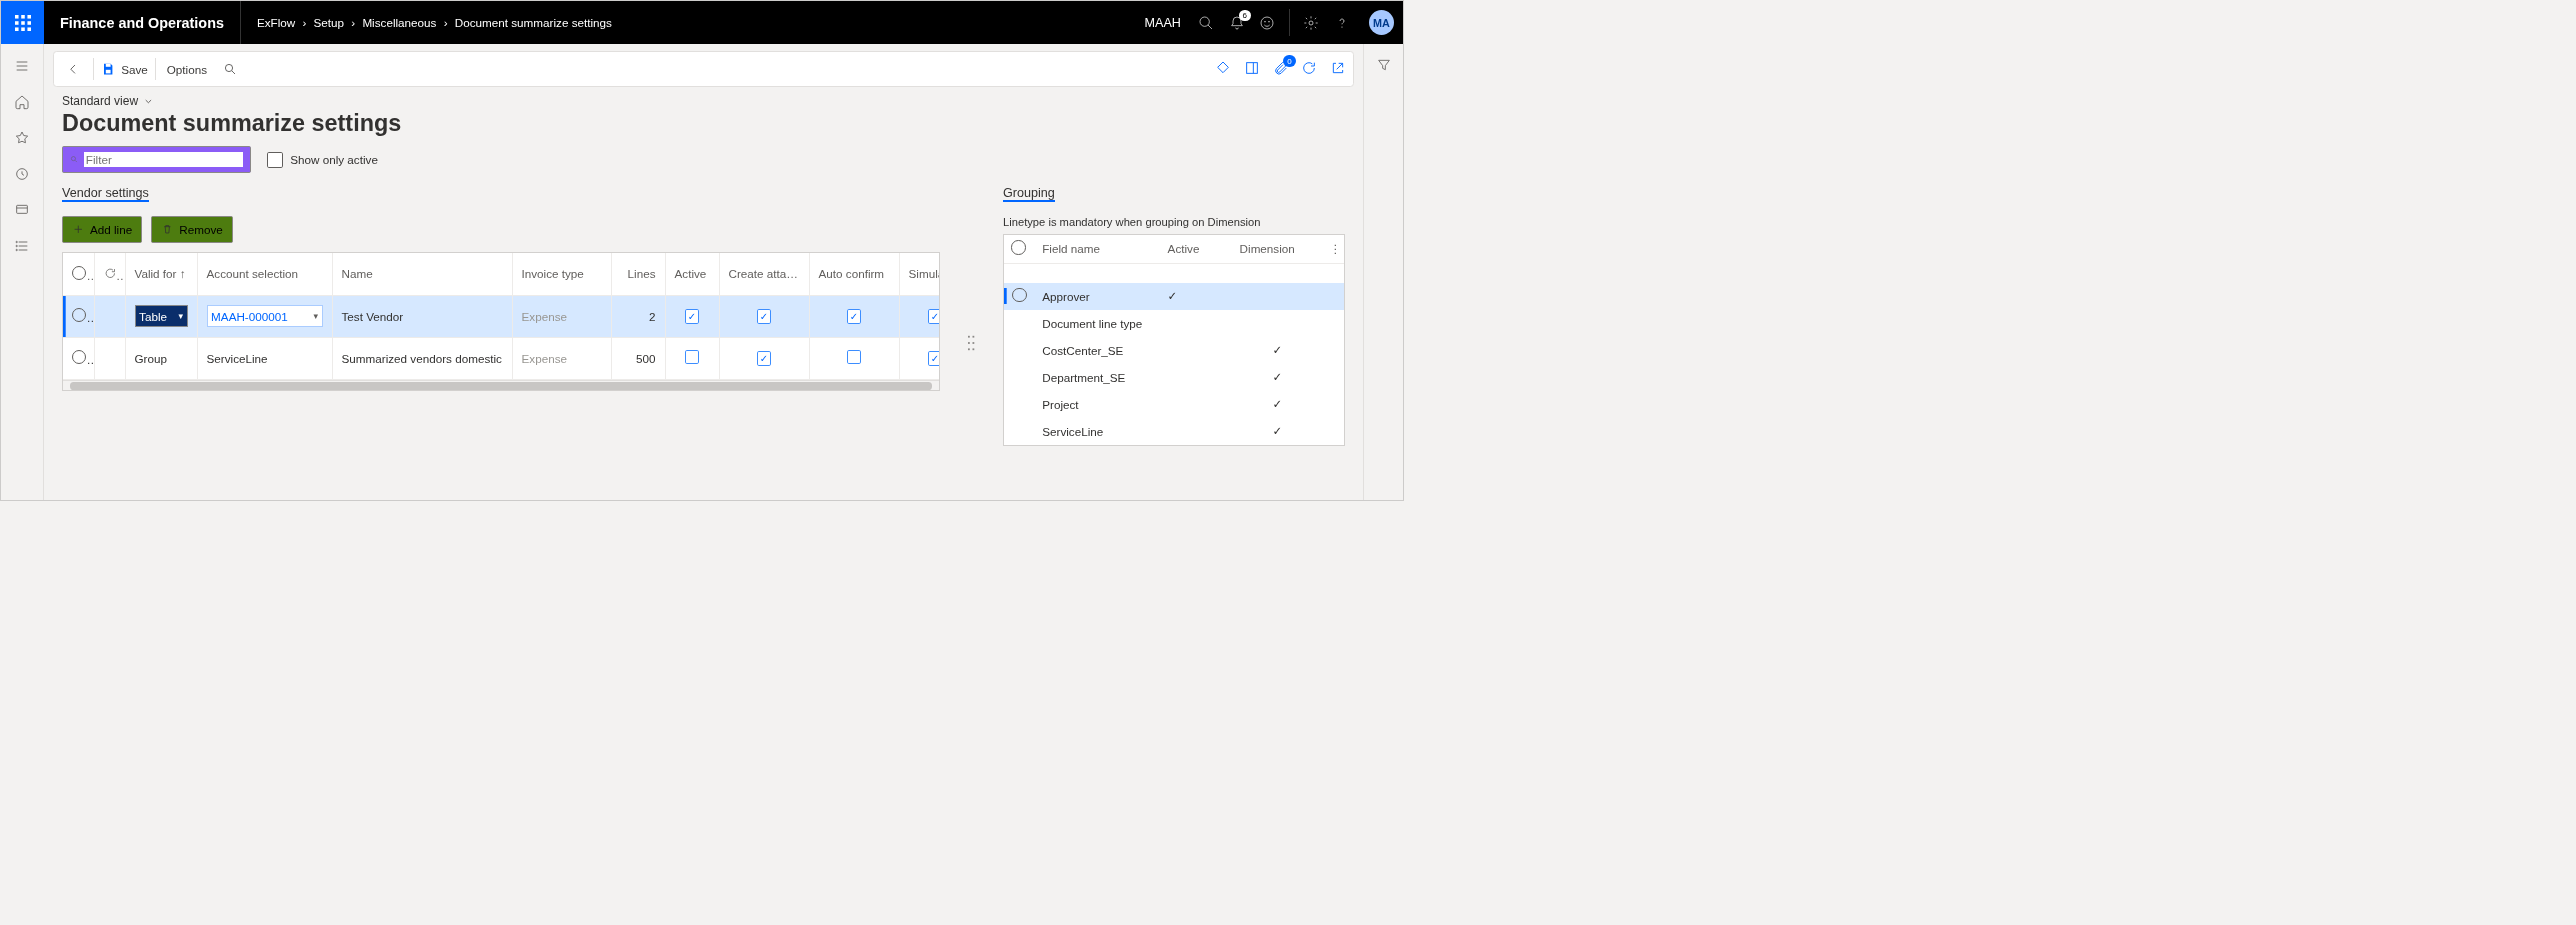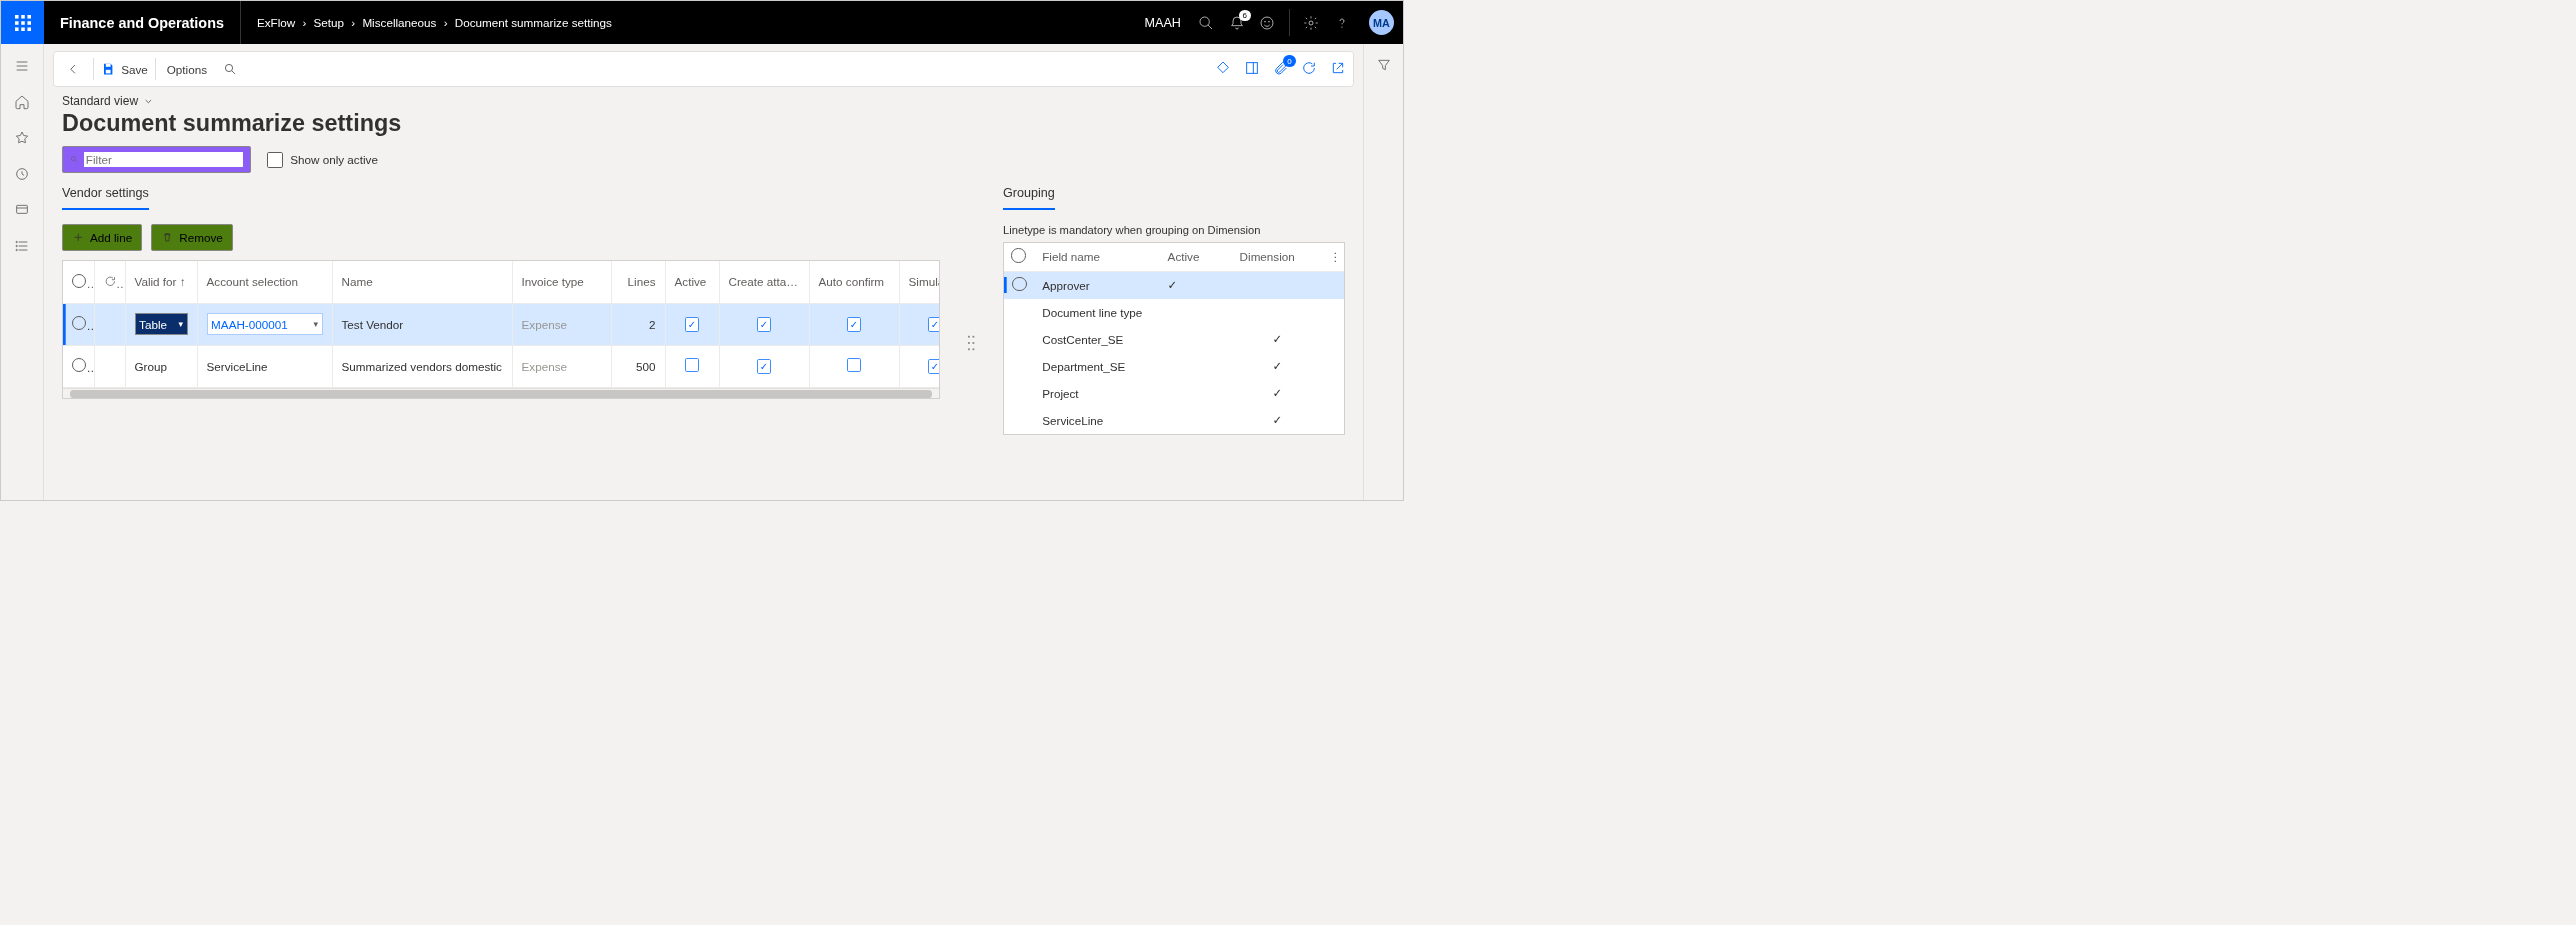--- a/index.html
+++ b/index.html
@@ -66,21 +66,21 @@
   .pagetitle { font-size:23.4px; font-weight:600; margin:1.8px 0 9px 0;}
   .filterrow { display:flex; align-items:center; gap:16px;}
   .filterbox { display:flex;align-items:center; border:0.9px solid #8a8886; border-radius:1.8px; height:27px; width:189px; padding:0 7.2px; gap:5.4px; background:#8b5cf6;}
   .filterbox svg{width:12.6px;height:12.6px;stroke:#605e5c;fill:none;stroke-width:1.5;}
   .filterbox input{border:none;outline:none;flex:1;font-size:11.7px;}
   .chk { display:flex;align-items:center; gap:7.2px; cursor:pointer;}
   .chk .box { width:16px;height:16px;border:0.9px solid #605e5c; border-radius:1.8px; background:#fff;}
   .split { margin-top:12.6px; display:flex; gap:27px; flex:1; min-height:0;}
   
   .leftpanel { flex:1; min-width:0; display:flex; flex-direction:column;}
-  .tabh { font-size:12.6px; display:inline-block; padding-bottom:8px; border-bottom:2.7px solid #0066ff; color:#323130;}
+  .tabh { font-size:12.6px; display:inline-block; padding-bottom:0; border-bottom:2.7px solid #0066ff; color:#323130;}
   .toolbar2 { display:flex; gap:9px; margin:14.4px 0 9px 0;}
   .btn { display:flex;align-items:center; gap:5.4px; border:0.9px solid #8a8886; border-radius:1.8px; background:#4d7c0f; height:27px; padding:0 9px; cursor:pointer; font-size:11.7px;}
   .btn svg{width:12.6px;height:12.6px;stroke:#323130;fill:none;stroke-width:1.5;}
   .grid { border:0.9px solid #d2d0ce; background:#fff; position:relative; overflow:auto;}
   table { border-collapse:collapse; width:100%; table-layout:fixed;}
   th,td { border-right:0.9px solid #edebe9; border-bottom:0.9px solid #edebe9; padding:0 9px; height:42px; text-align:left; font-weight:400; font-size:11.7px; white-space:nowrap; overflow:hidden; text-overflow:ellipsis;}
   th { background:#fff; color:#605e5c;}
   th .sorter{display:inline-block;margin-left:3.6px;}
   .cb { width:14.4px;height:14.4px;border:0.9px solid #3c8dff; border-radius:1.8px; display:inline-flex;align-items:center;justify-content:center; background:#fff;}
   .cb.on::after{content:"✓"; font-size:10px; color:#0066ff; line-height:1;}
@@ -100,21 +100,21 @@
   .note { font-size:11.2px; color:#323130; margin:14.4px 0 5.4px 0;}
   .grid2 { border:0.9px solid #d2d0ce; background:#fff;}
   .g2h { display:grid; grid-template-columns:31px 1fr 72px 90px 21.6px; align-items:center; height:29px; border-bottom:0.9px solid #edebe9; padding:0; }
   .g2h >div{ padding:0 7.2px; color:#605e5c; font-size:11.7px;}
   .g2r { display:grid; grid-template-columns:31px 1fr 72px 90px 21.6px; align-items:center; height:27px;}
   .g2r >div{ padding:0 7.2px;}
   .g2r.sel{ background:#d6e8ff;}
   .g2r.sel >div:first-child{ box-shadow: inset 2.7px 0 0 #0066ff;}
   .tick::after{content:"✓"; font-size:11.7px; color:#323130;}
   .more{cursor:pointer;}
-  .gridbody{ overflow:auto;}
+  .gridbody{ overflow:auto;margin-top:19px;}
   td.num { text-align:right;}
 </style>
 </head>
 <body>
 
 <div class="root">
 
   <div class="topbar">
     <div class="waffle">
       <svg viewBox="0 0 18 18">

